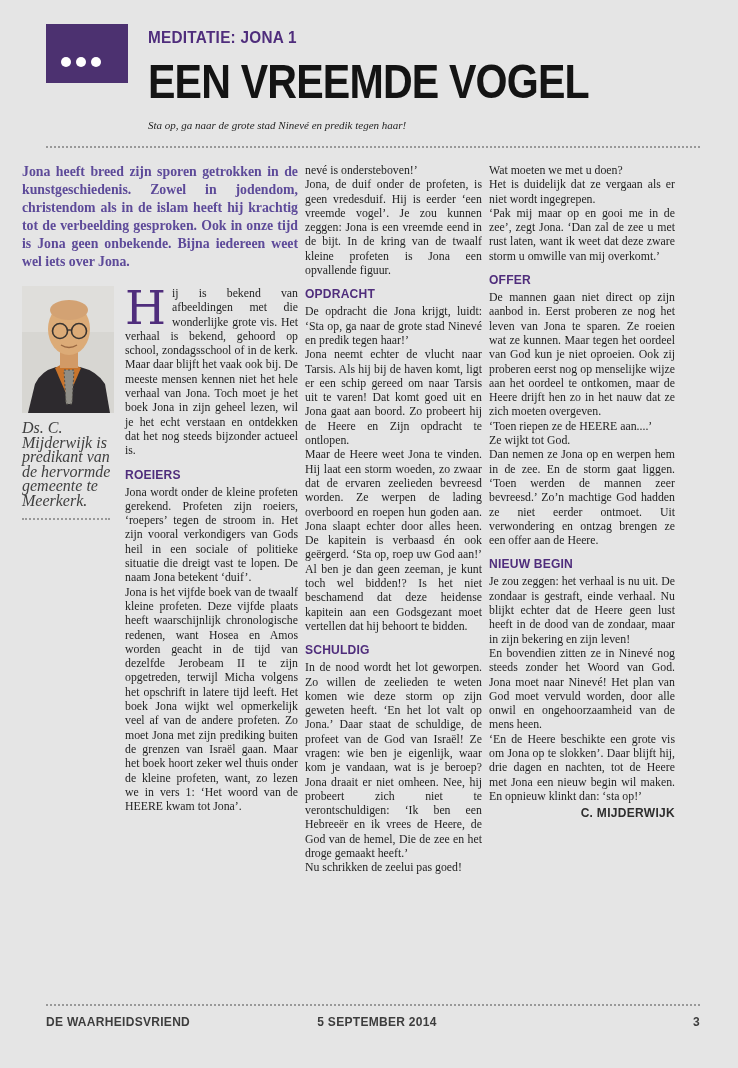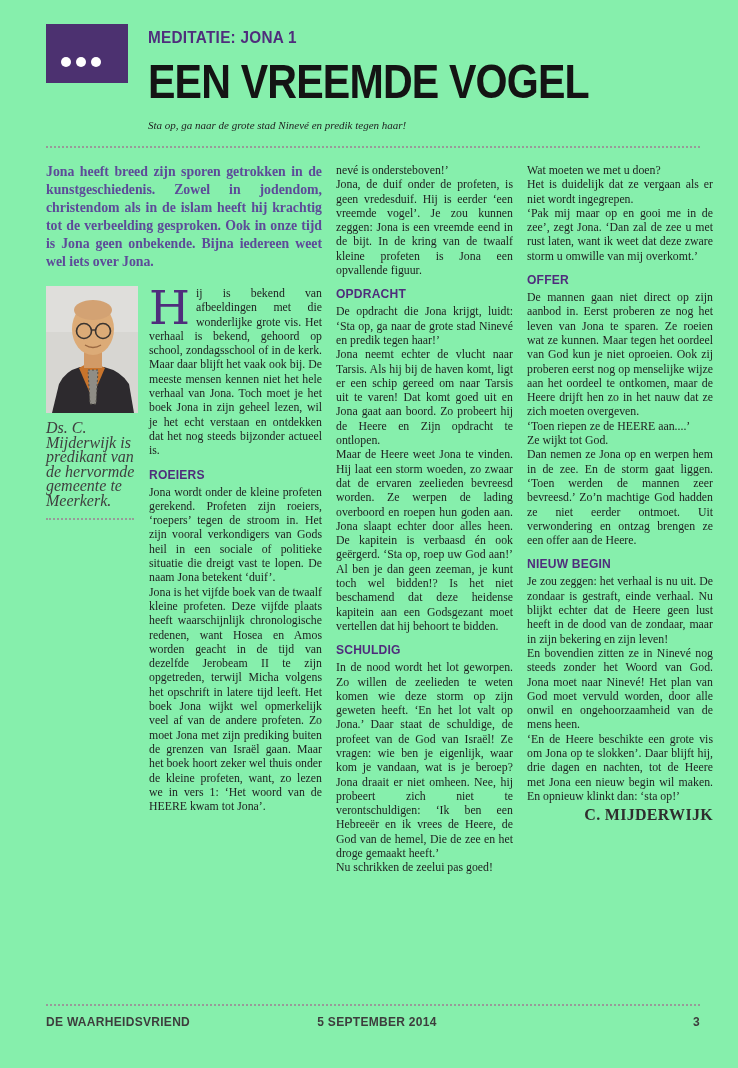--- a/index.html
+++ b/index.html
@@ -1,21 +1,21 @@
 <!DOCTYPE html>
 <html lang="nl"><head>
 <meta charset="utf-8">
 <style>
   * { box-sizing: border-box; margin: 0; padding: 0; }
   html, body { background: #ffffff; }
   .page {
     position: relative;
     width: 738px;
     height: 1068px;
-    background: #86efac;
+    background: #e5e5e5;
     font-family: "Liberation Serif", serif;
     overflow: hidden;
   }
   
   .header { display: flex; padding: 24px 38px 0 46px; }
   .logo {
     width: 82px; height: 59px;
     background: #4c3170;
     display: flex; align-items: flex-start; gap: 5px;
     padding: 33px 0 0 15px;
@@ -37,21 +37,21 @@
     transform: scaleX(.84); transform-origin: 0 0;
     margin-top: 9px; white-space: nowrap;
   }
   .subtitle {
     font-style: italic; font-size: 11px; color: #1d1d1d;
     margin-top: 13px;
   }
   .rule { border-top: 2px dotted #999; }
   .top-rule { margin: 15px 38px 0 46px; }
   
-  .columns { display: flex; gap: 14px; padding: 15px 38px 0 46px; }
+  .columns { display: flex; gap: 7px; padding: 15px 38px 0 22px; }
   .col-a { width: 276px; flex: none; }
   .col-b { width: 177px; flex: none; }
   .col-c { width: 186px; flex: none; }
   .intro {
     font-weight: bold; color: #5d4a99;
     font-size: 13.8px; line-height: 18px;
     text-align: justify; margin-bottom: 15px;
   }
   .col-a-row { display: flex; gap: 11px; }
   .author-box { width: 92px; flex: none; }
@@ -75,22 +75,22 @@
   }
   h2.sect {
     font-family: "Liberation Sans", sans-serif;
     font-weight: bold; font-size: 13px; letter-spacing: .2px;
     color: #4f2d7c;
     margin: 9px 0 3px;
     transform: scaleX(.93); transform-origin: 0 50%;
     white-space: nowrap;
   }
   .byline {
-    font-family: Liberation Serif, serif;
-    font-weight: bold; font-size: 16px; letter-spacing: .3px;
+    font-family: Liberation Sans, sans-serif;
+    font-weight: bold; font-size: 12px; letter-spacing: .3px;
     color: #2e2e2e; text-align: right; margin-top: 3px;
   }
   
   .footer { position: absolute; left: 46px; right: 38px; top: 1004px; }
   .footer-row {
     position: relative;
     display: flex; justify-content: space-between;
     font-family: "Liberation Sans", sans-serif;
     font-weight: bold; font-size: 12px; letter-spacing: .3px;
     color: #3d3d3d; margin-top: 9px;

